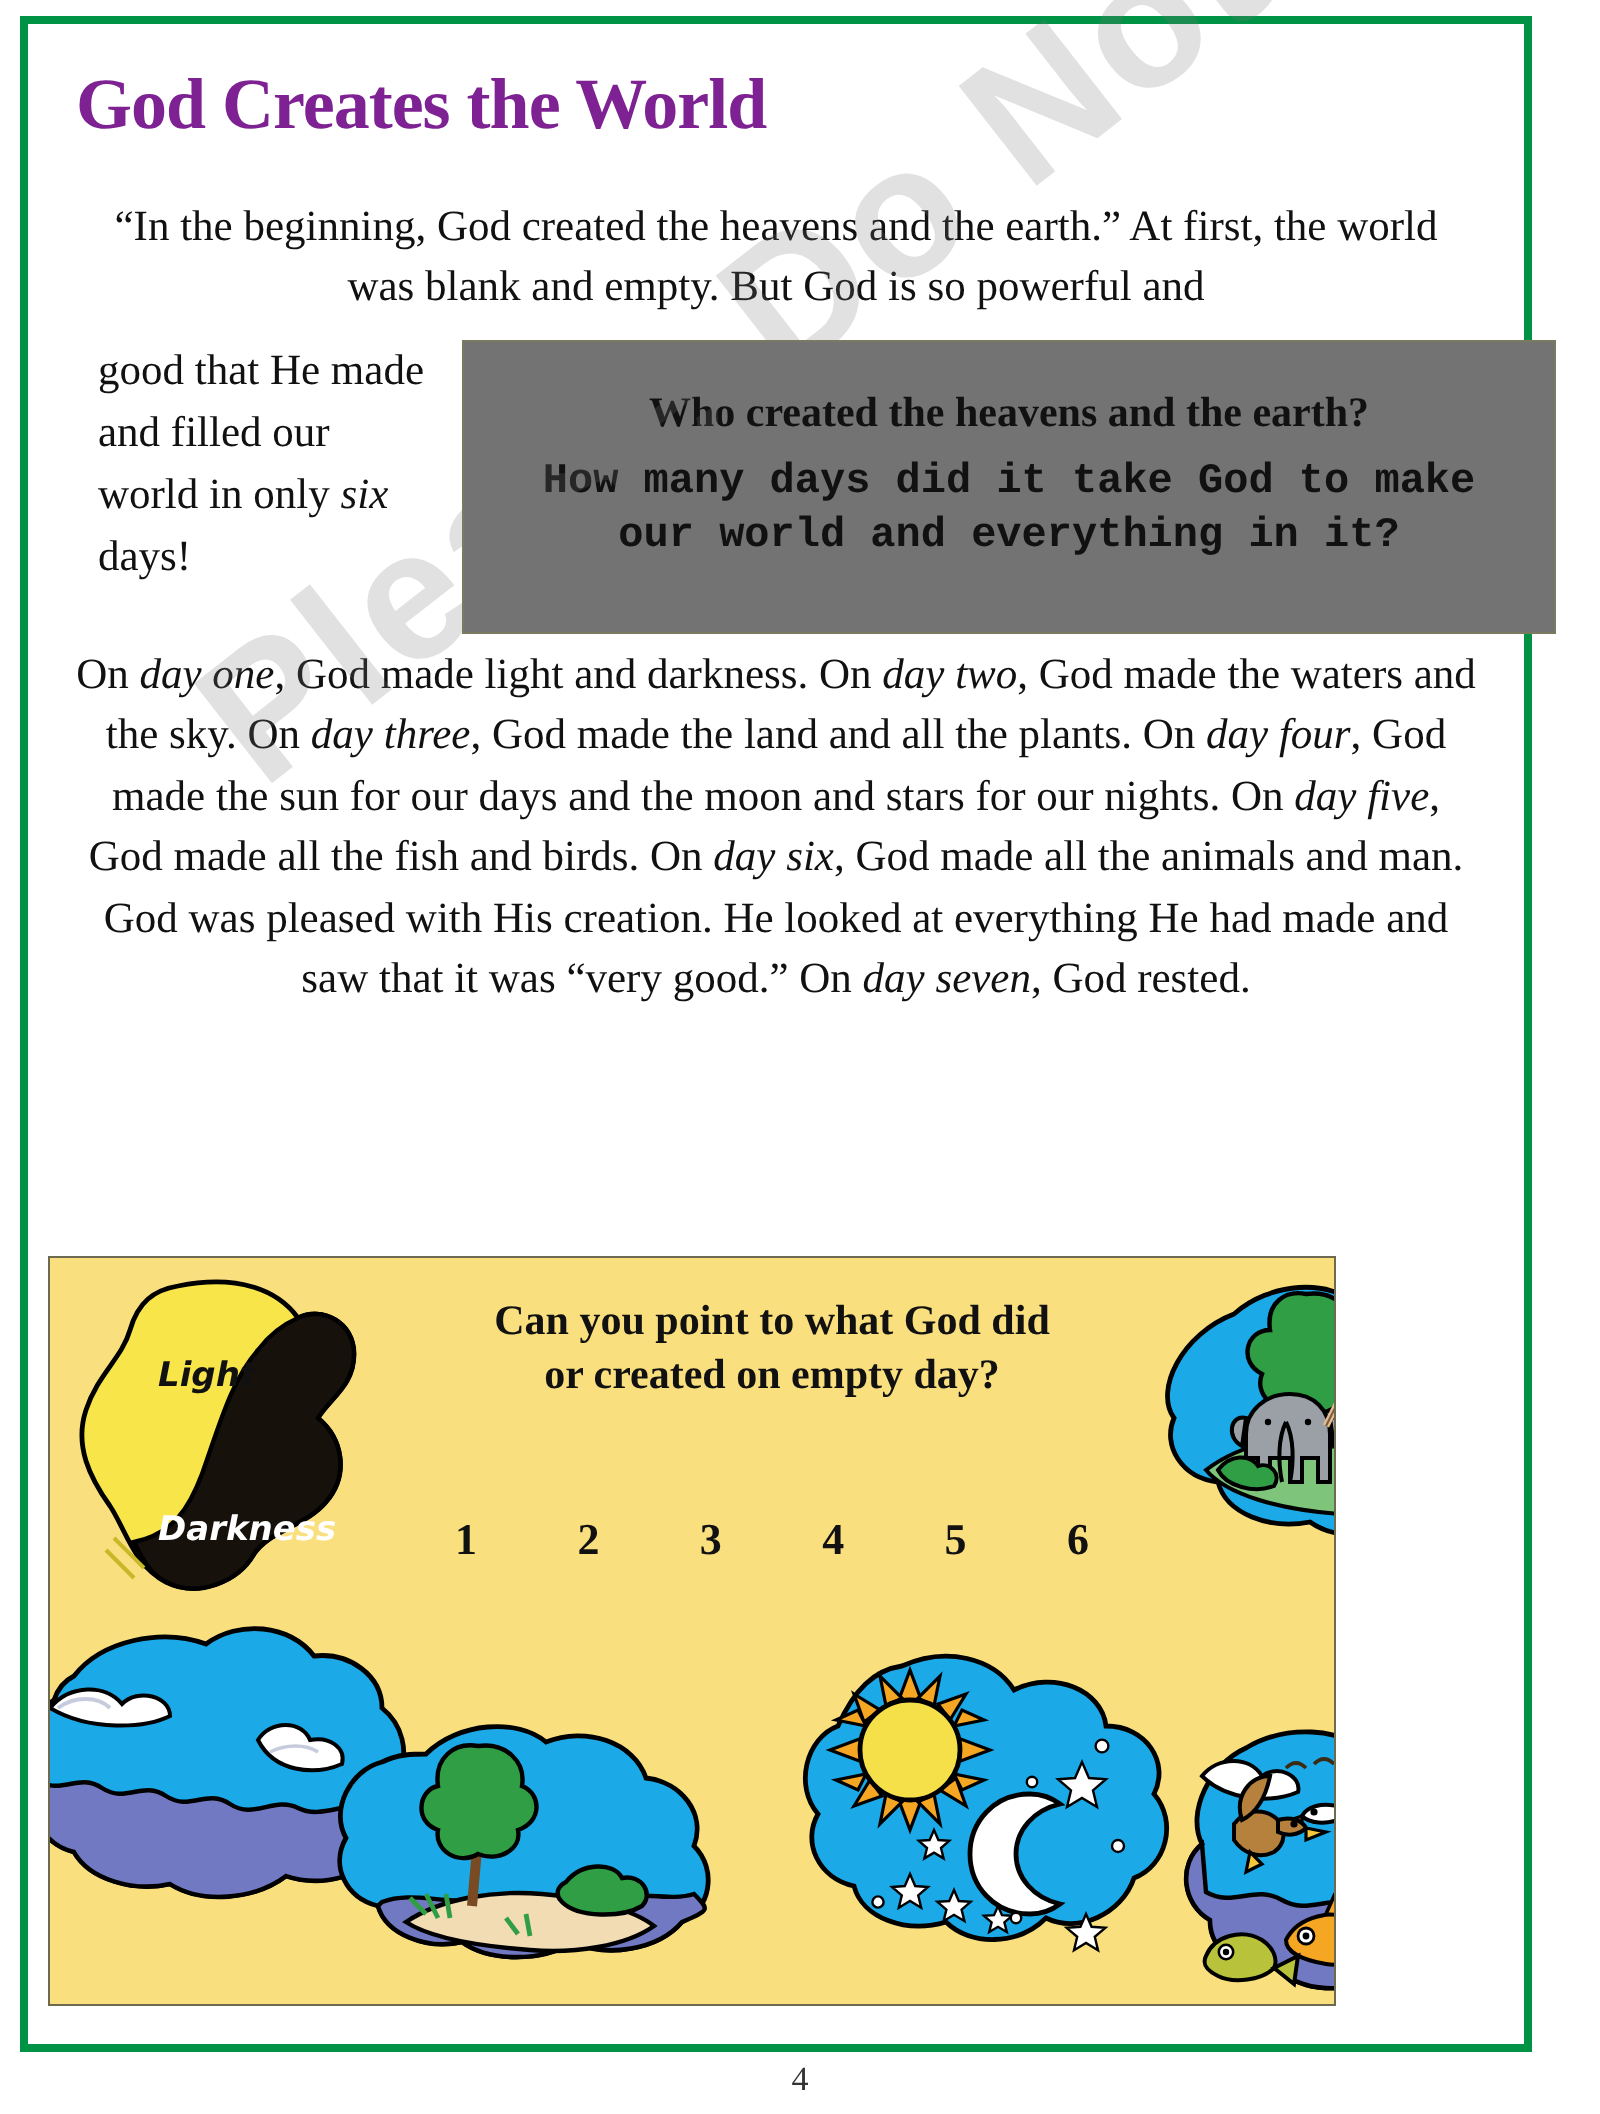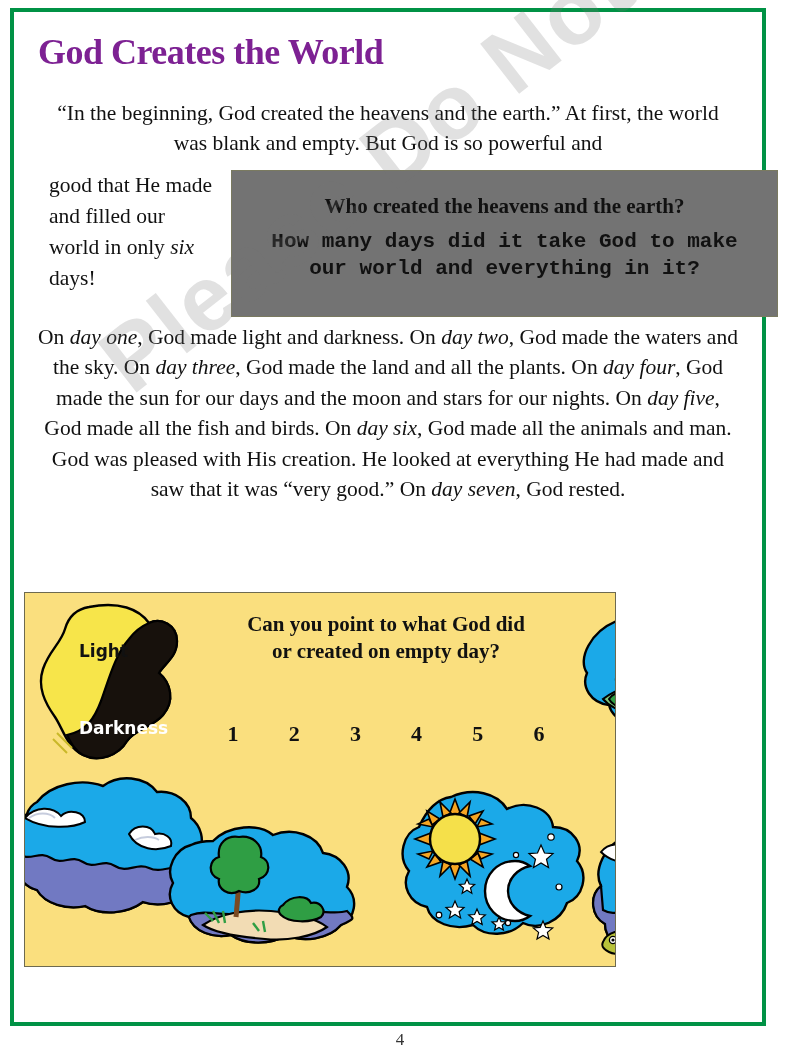--- a/index.html
+++ b/index.html
@@ -114,22 +114,22 @@
     line-height: 1.45;
     color: #111;
     margin: 11px;
   }
 
   #story-par { }
 
   
   #illustration-panel {
     position: absolute;
-    left: 24px; top: 592px;
-    width: 592px; height: 375px;
+    left: 24px; top: 628px;
+    width: 644px; height: 375px;
     background: #fadf7e;
     border: 1.5px solid #6d6a50;
     z-index: 10;
     overflow: hidden;
   }
   #panel-prompt {
     position: absolute;
     left: 196px; top: 18px;
     width: 330px;
     text-align: center;
@@ -204,21 +204,21 @@
 
   <div id="day-numbers">
     <span>1</span>
     <span>2</span>
     <span>3</span>
     <span>4</span>
     <span>5</span>
     <span>6</span>
   </div>
 
-  <div class="blob" style="left:6px; top:6px; width:170px; height:170px;">
+  <div class="blob" style="left:6px; top:6px; width:170px; height:170px;font-style:italic;">
     <svg viewBox="0 0 170 170" width="170" height="170">
       <path d="M58 8 C88 2 108 10 118 24 C130 18 146 26 146 42 C146 58 134 64 128 74
                C140 84 144 102 132 116 C122 128 104 130 96 142 C88 156 68 164 52 156
                C36 148 32 130 24 118 C14 104 6 88 12 70 C18 52 30 44 34 30 C38 16 46 10 58 8 Z" fill="#f7e54a" stroke="#000" stroke-width="2.4"></path>
       <path d="M118 24 C130 18 146 26 146 42 C146 58 134 64 128 74
                C140 84 144 102 132 116 C122 128 104 130 96 142 C88 156 68 164 52 156
                C44 152 40 144 36 136 C56 132 64 118 70 102 C78 80 84 56 98 40 C104 32 111 27 118 24 Z" fill="#17110c" stroke="#000" stroke-width="2.2"></path>
       <path d="M22 140 C28 146 32 150 36 154" stroke="#c9b828" stroke-width="2" fill="none"></path>
       <path d="M26 134 C32 140 36 144 41 149" stroke="#c9b828" stroke-width="2" fill="none"></path>
       <text x="48" y="58" font-family="DejaVu Sans, Liberation Sans, sans-serif" font-size="17" font-weight="700" fill="#111">Light</text>

